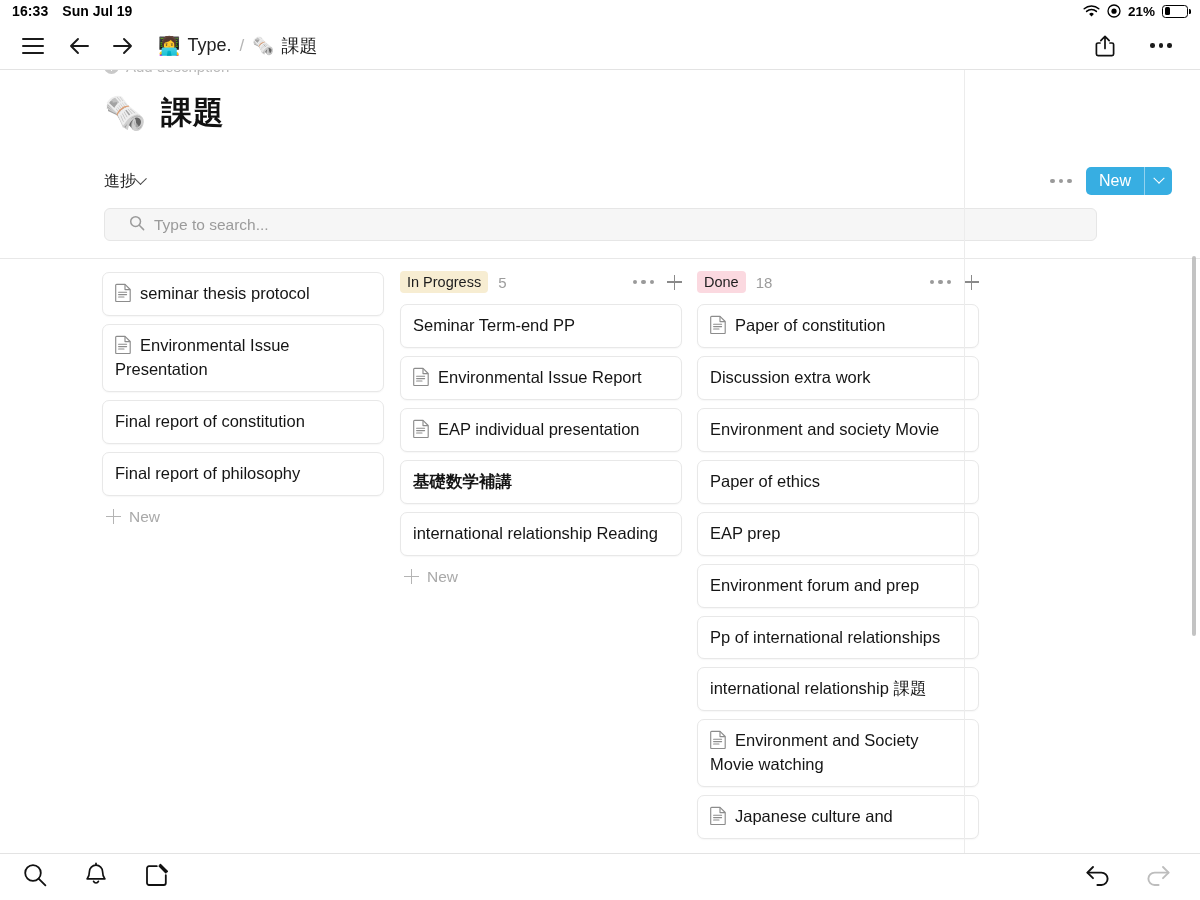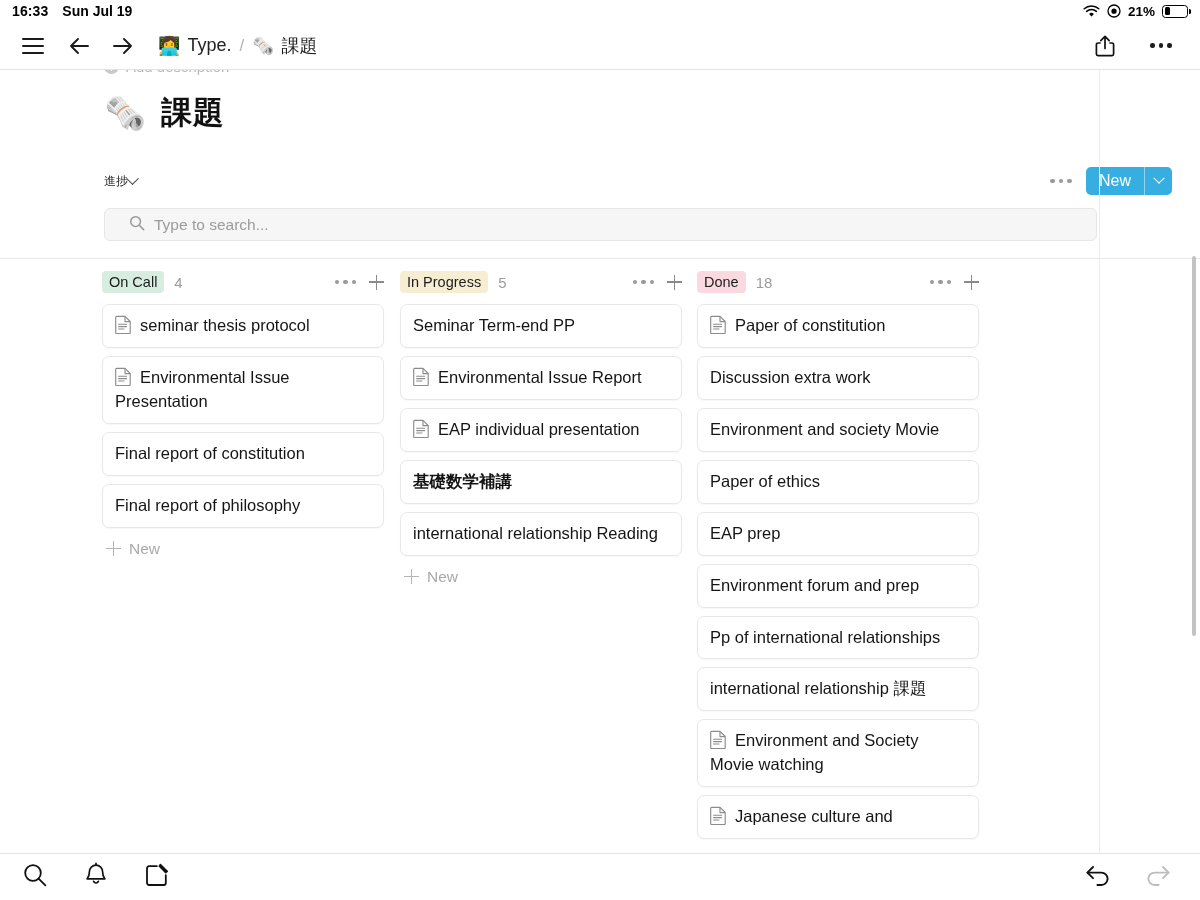--- a/index.html
+++ b/index.html
@@ -1,21 +1,21 @@
 <!DOCTYPE html>
 <html><head>
 <meta charset="utf-8">
 <style>
   * { box-sizing: border-box; margin: 0; padding: 0; }
   html, body {
     width: 1200px; height: 900px;
     font-family: "Liberation Sans", "DejaVu Sans", sans-serif;
     background: #ffffff; overflow: hidden;
   }
-  #app { position: relative; width: 1100px; height: 900px; background: #fef9c3; }
+  #app { position: relative; width: 965px; height: 900px; background: #fef9c3; }
 
   
   .statusbar {
     position: absolute; top: 0; left: 0; width: 1200px; height: 22px;
     display: flex; align-items: center; padding: 0 12px;
     font-size: 14px; font-weight: bold; color: #000;
     background: #fff;
   }
   .sb-left { display: flex; align-items: center; gap: 14px; }
   .sb-right { margin-left: auto; display: flex; align-items: center; gap: 7px; font-size: 13.5px; }
@@ -84,21 +84,21 @@
   }
   .page-title .t-emoji { font-size: 34px; line-height: 1; }
   .page-title h1 { font-size: 31px; font-weight: bold; color: #111; letter-spacing: .5px; }
 
   .view-row {
     position: absolute; left: 104px; top: 96px; right: 28px; height: 30px;
     display: flex; align-items: center;
   }
   .view-tab {
     display: flex; align-items: center; 
-    font-size: 12px; color: #1e1e1e;
+    font-size: 16px; color: #1e1e1e;
   }
   .chev-dn { display: inline-block; width: 9px; height: 9px;
     border-right: 1.7px solid #4a4a4a; border-bottom: 1.7px solid #4a4a4a;
     transform: rotate(45deg) translate(-2px,-2px); }
   .view-right { margin-left: auto; display: flex; align-items: center; gap: 14px; }
   .dots-muted { display: flex; gap: 4px; align-items: center; }
   .dots-muted i { width: 4.5px; height: 4.5px; border-radius: 50%; background: #9a9a9a; display: block; }
   .new-btn {
     display: flex; align-items: stretch; height: 28px; border-radius: 5px; overflow: hidden;
     background: #37aee2; color: #fff;
@@ -286,32 +286,20 @@
         </svg>
       </span>
       <span class="ph">Type to search...</span>
     </div>
 
     <div class="hr-divider"></div>
 
     <div class="board">
 
       <div class="column col-0">
-        <div class="col-head">
-          <span class="badge" style="background: rgb(214, 237, 224);">On Call</span>
-          <span class="col-count">4</span>
-          <span class="col-actions">
-            <span class="dots-muted">
-                <i></i>
-                <i></i>
-                <i></i>
-              </span>
-            <span class="plus-ico"></span>
-          </span>
-        </div>
         <div class="cards">
             <div class="card">
               <span class="card-body"><svg width="17" height="19" viewBox="0 0 17 19" class="doc-ico">
                   <path d="M1.6 1.3 h8.4 l5.2 5.2 v11.2 a.9 .9 0 0 1-.9 .9 H1.6 a.9 .9 0 0 1-.9-.9 V2.2 a.9 .9 0 0 1 .9-.9 z" fill="#fff" stroke="#8c8c8c" stroke-width="1.15" stroke-linejoin="round"></path>
                   <path d="M10 1.4 v5.2 h5.1" fill="none" stroke="#8c8c8c" stroke-width="1.15" stroke-linejoin="round"></path>
                   <path d="M3.6 9.2 h8 M3.6 11.6 h8 M3.6 14 h5.4" stroke="#8c8c8c" stroke-width="1.1" stroke-linecap="round"></path>
                 </svg>seminar thesis protocol</span>
             </div>
             <div class="card">
               <span class="card-body"><svg width="17" height="19" viewBox="0 0 17 19" class="doc-ico">

